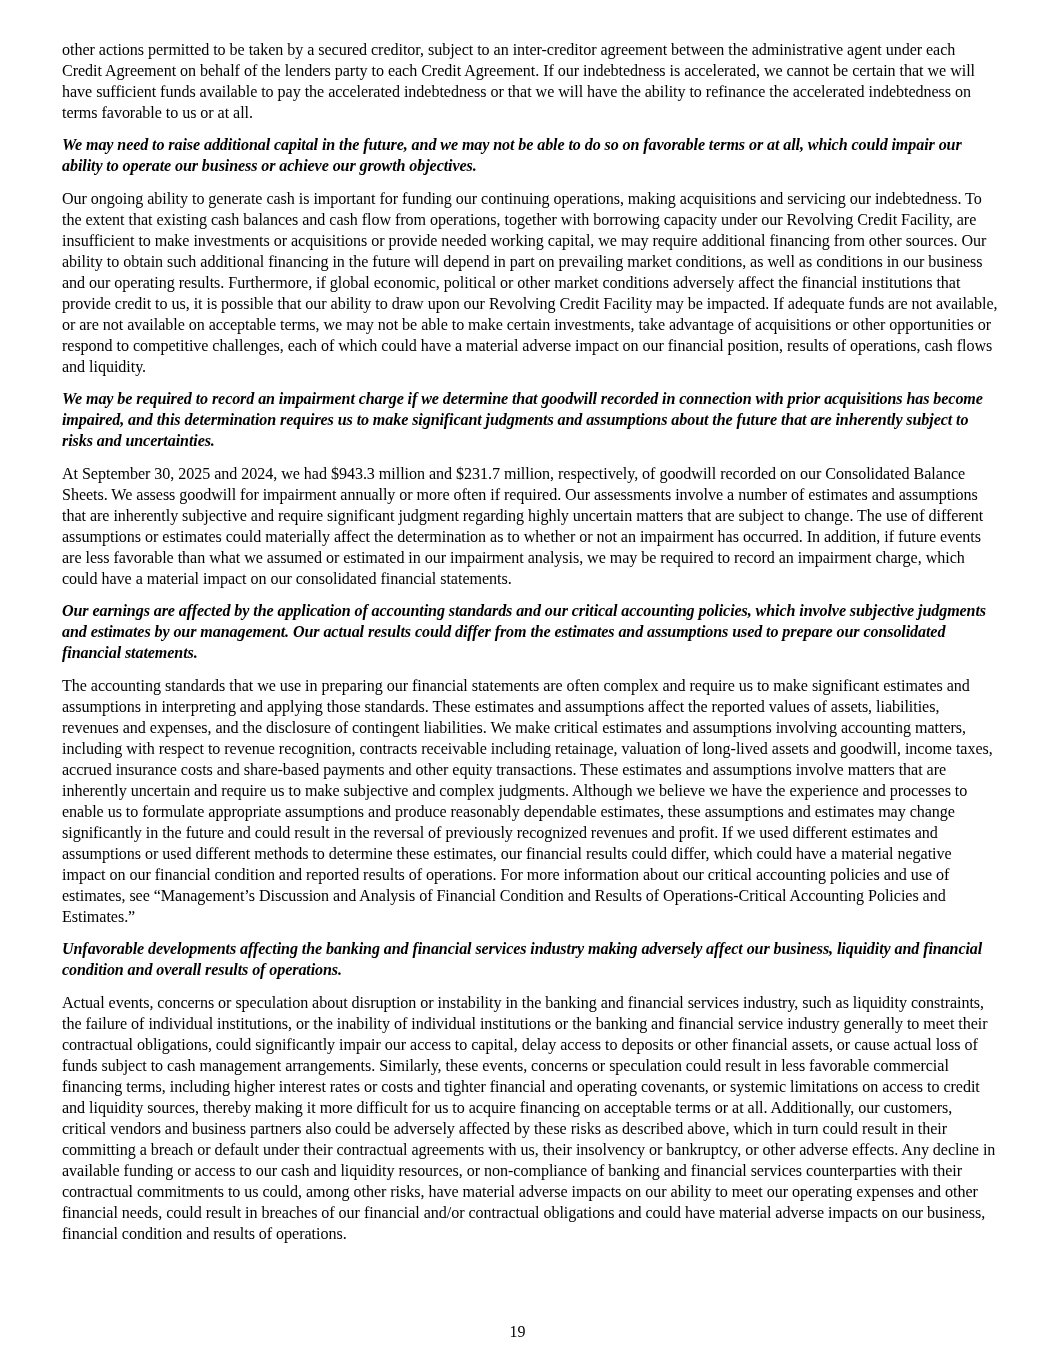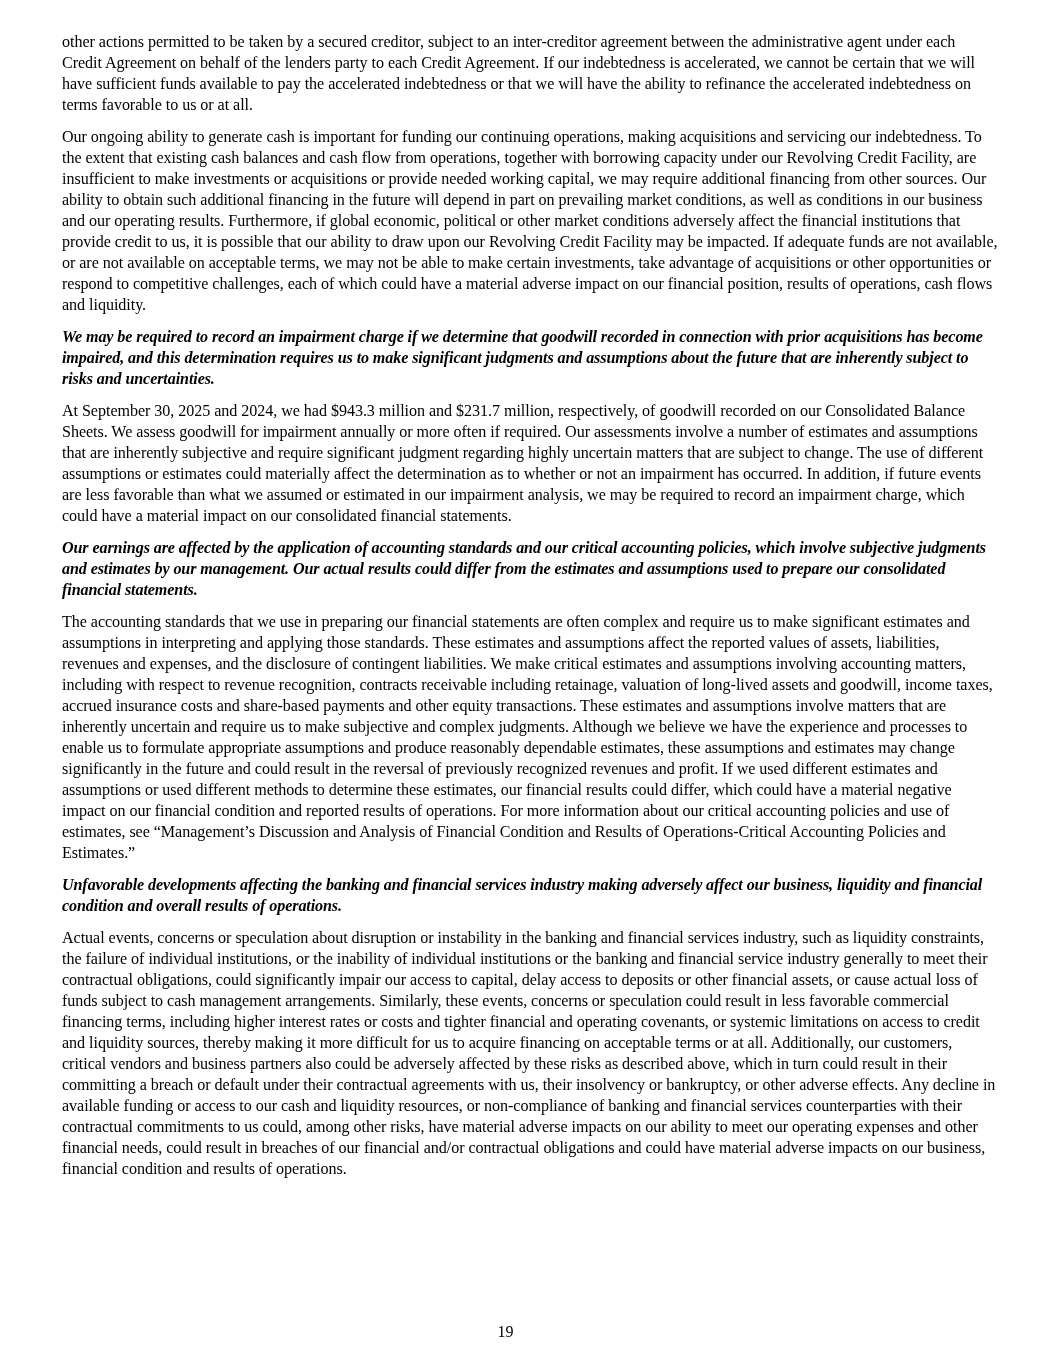--- a/index.html
+++ b/index.html
@@ -17,47 +17,48 @@
     }
     .page {
       position: absolute;
       left: 62px;
       top: 27px;
       width: 936px;
     }
     .para {
       font-size: 16.1px;
       line-height: 21px;
-      margin: 4px 0 11px 0;
+      margin: 12px 0 11px 0;
       text-align: left;
       letter-spacing: -0.05px;
     }
     .heading {
       font-size: 16.1px;
       line-height: 21px;
       font-weight: bold;
       font-style: italic;
       margin: 0 0 11px 0;
       letter-spacing: -0.1px;
     }
     .page-number {
       position: absolute;
-      left: 2px;
+      left: 14px;
       width: 1007px;
       top: 1322px;
       text-align: center;
       font-size: 16px;
       line-height: 20px;
     }
   </style>
 </head>
 <body>
 
 <div class="page">
   <p class="para">other actions permitted to be taken by a secured creditor, subject to an inter-creditor agreement between the administrative agent under each Credit Agreement on behalf of the lenders party to each Credit Agreement. If our indebtedness is accelerated, we cannot be certain that we will have sufficient funds available to pay the accelerated indebtedness or that we will have the ability to refinance the accelerated indebtedness on terms favorable to us or at all.</p>
+  <p class="heading">We may need to raise additional capital in the future, and we may not be able to do so on favorable terms or at all, which could impair our ability to operate our business or achieve our growth objectives.</p>
   <p class="para">Our ongoing ability to generate cash is important for funding our continuing operations, making acquisitions and servicing our indebtedness. To the extent that existing cash balances and cash flow from operations, together with borrowing capacity under our Revolving Credit Facility, are insufficient to make investments or acquisitions or provide needed working capital, we may require additional financing from other sources. Our ability to obtain such additional financing in the future will depend in part on prevailing market conditions, as well as conditions in our business and our operating results. Furthermore, if global economic, political or other market conditions adversely affect the financial institutions that provide credit to us, it is possible that our ability to draw upon our Revolving Credit Facility may be impacted. If adequate funds are not available, or are not available on acceptable terms, we may not be able to make certain investments, take advantage of acquisitions or other opportunities or respond to competitive challenges, each of which could have a material adverse impact on our financial position, results of operations, cash flows and liquidity.</p>
   <p class="heading">We may be required to record an impairment charge if we determine that goodwill recorded in connection with prior acquisitions has become impaired, and this determination requires us to make significant judgments and assumptions about the future that are inherently subject to risks and uncertainties.</p>
   <p class="para">At September 30, 2025 and 2024, we had $943.3 million and $231.7 million, respectively, of goodwill recorded on our Consolidated Balance Sheets. We assess goodwill for impairment annually or more often if required. Our assessments involve a number of estimates and assumptions that are inherently subjective and require significant judgment regarding highly uncertain matters that are subject to change. The use of different assumptions or estimates could materially affect the determination as to whether or not an impairment has occurred. In addition, if future events are less favorable than what we assumed or estimated in our impairment analysis, we may be required to record an impairment charge, which could have a material impact on our consolidated financial statements.</p>
   <p class="heading">Our earnings are affected by the application of accounting standards and our critical accounting policies, which involve subjective judgments and estimates by our management. Our actual results could differ from the estimates and assumptions used to prepare our consolidated financial statements.</p>
   <p class="para">The accounting standards that we use in preparing our financial statements are often complex and require us to make significant estimates and assumptions in interpreting and applying those standards. These estimates and assumptions affect the reported values of assets, liabilities, revenues and expenses, and the disclosure of contingent liabilities. We make critical estimates and assumptions involving accounting matters, including with respect to revenue recognition, contracts receivable including retainage, valuation of long-lived assets and goodwill, income taxes, accrued insurance costs and share-based payments and other equity transactions. These estimates and assumptions involve matters that are inherently uncertain and require us to make subjective and complex judgments. Although we believe we have the experience and processes to enable us to formulate appropriate assumptions and produce reasonably dependable estimates, these assumptions and estimates may change significantly in the future and could result in the reversal of previously recognized revenues and profit. If we used different estimates and assumptions or used different methods to determine these estimates, our financial results could differ, which could have a material negative impact on our financial condition and reported results of operations. For more information about our critical accounting policies and use of estimates, see “Management’s Discussion and Analysis of Financial Condition and Results of Operations-Critical Accounting Policies and Estimates.”</p>
   <p class="heading">Unfavorable developments affecting the banking and financial services industry making adversely affect our business, liquidity and financial condition and overall results of operations.</p>
   <p class="para">Actual events, concerns or speculation about disruption or instability in the banking and financial services industry, such as liquidity constraints, the failure of individual institutions, or the inability of individual institutions or the banking and financial service industry generally to meet their contractual obligations, could significantly impair our access to capital, delay access to deposits or other financial assets, or cause actual loss of funds subject to cash management arrangements. Similarly, these events, concerns or speculation could result in less favorable commercial financing terms, including higher interest rates or costs and tighter financial and operating covenants, or systemic limitations on access to credit and liquidity sources, thereby making it more difficult for us to acquire financing on acceptable terms or at all. Additionally, our customers, critical vendors and business partners also could be adversely affected by these risks as described above, which in turn could result in their committing a breach or default under their contractual agreements with us, their insolvency or bankruptcy, or other adverse effects. Any decline in available funding or access to our cash and liquidity resources, or non-compliance of banking and financial services counterparties with their contractual commitments to us could, among other risks, have material adverse impacts on our ability to meet our operating expenses and other financial needs, could result in breaches of our financial and/or contractual obligations and could have material adverse impacts on our business, financial condition and results of operations.</p>
 </div>
 
 <div class="page-number">19</div>

